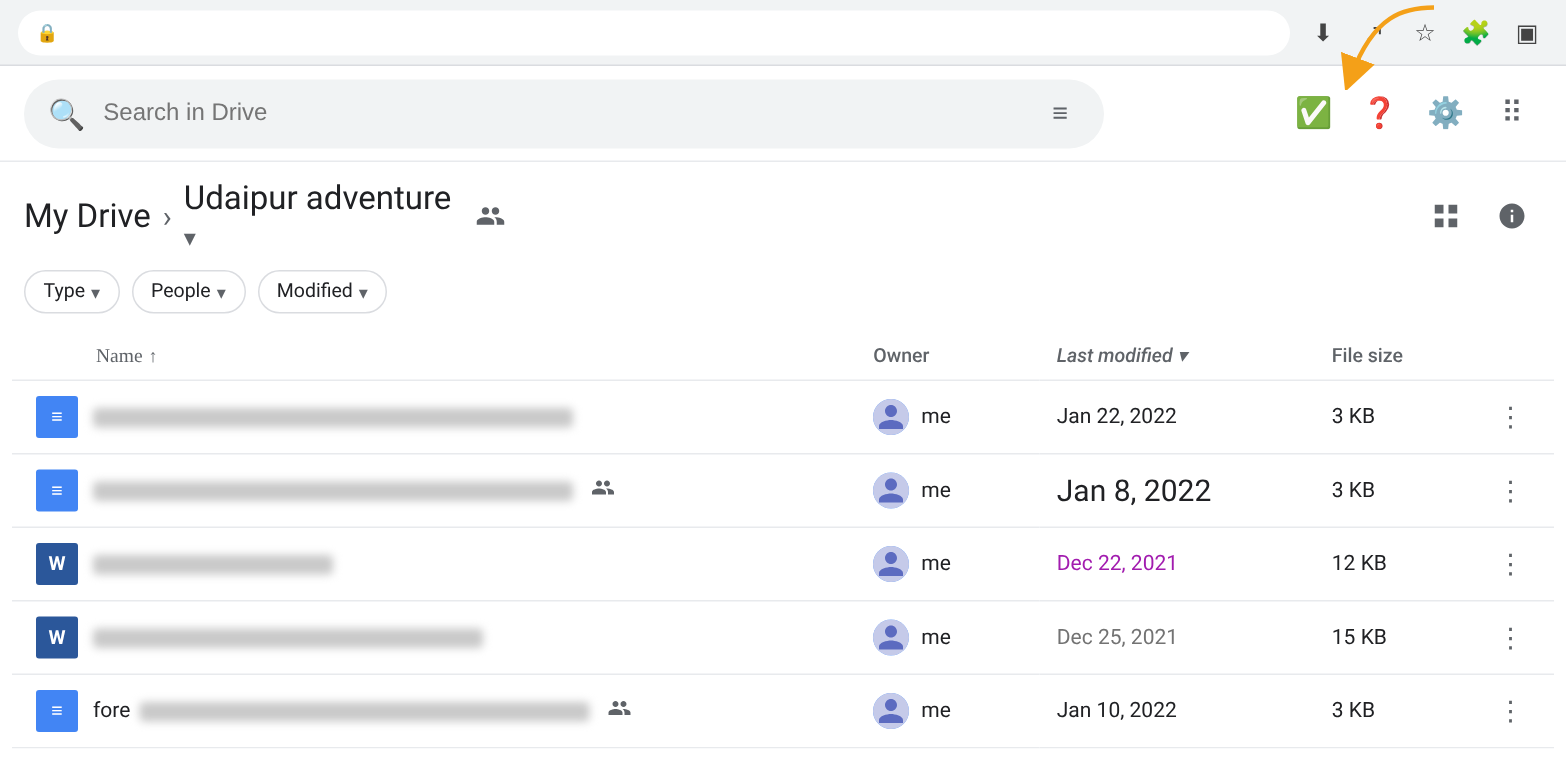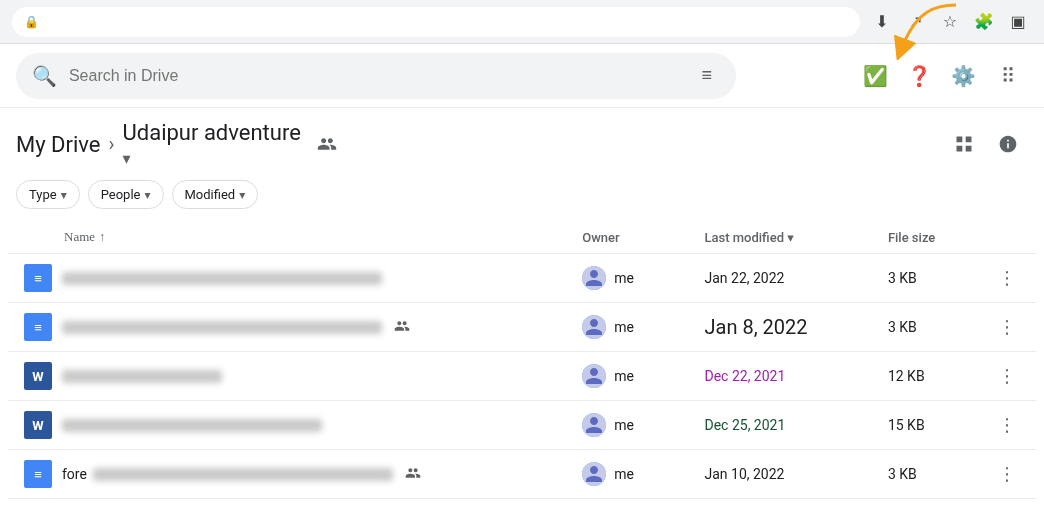--- a/index.html
+++ b/index.html
@@ -205,21 +205,21 @@
       <tr>
         <th class="name-col" style="width:55%;">
           <div class="name-col-header">
             <span>Name</span>
             <span class="sort-up">↑</span>
           </div>
         </th>
         <th style="width:12%;">
           <span>Owner</span>
         </th>
-        <th style="width:18%;">
+        <th style="width:18%;font-style:italic;">
           <span>Last modified</span>
           <span>▾</span>
         </th>
         <th style="width:10%;">
           <span>File size</span>
         </th>
         <th style="width:5%;"></th>
       </tr>
     </thead>
     <tbody id="file-rows">
@@ -303,21 +303,21 @@
     <div style="display:flex;align-items:center;gap:8px;">
       <div style="width:24px;height:24px;border-radius:50%;background:#7baaf7;display:flex;align-items:center;justify-content:center;flex-shrink:0;overflow:hidden;">
         <svg width="24" height="24" viewBox="0 0 24 24" fill="#4285f4">
                   <circle cx="12" cy="12" r="12" fill="#c5cae9"></circle>
                   <path d="M12 12c2.21 0 4-1.79 4-4s-1.79-4-4-4-4 1.79-4 4 1.79 4 4 4zm0 2c-2.67 0-8 1.34-8 4v2h16v-2c0-2.66-5.33-4-8-4z" fill="#5c6bc0"></path>
                 </svg>
       </div>
       <span style="font-size:14px;">me</span>
     </div>
           </td>
-          <td style="font-size: 14px; color: #14532d;">Dec 25, 2021</td>
+          <td style="font-size: 14px; color: #737373;">Dec 25, 2021</td>
           <td style="font-size: 14px; color: rgb(32, 33, 36);">15 KB</td>
           <td style="text-align: right;"><button class="more-btn">⋮</button></td>
         </tr>
         <tr>
           <td style="display: flex; align-items: center; gap: 10px; padding: 10px 12px 10px 16px;">
             <div class="file-icon" style="background: rgb(66, 133, 244); color: rgb(255, 255, 255); width: 28px; height: 28px; border-radius: 2px; display: flex; align-items: center; justify-content: center; font-size: 13px; font-weight: bold; flex-shrink: 0;">≡</div>
             <span style="display: inline-flex; align-items: center; gap: 6px;">
               <span style="color: rgb(32, 33, 36); font-size: 14px;">fore</span>
               <span style="display: inline-block; background: rgb(201, 201, 201); border-radius: 3px; height: 13px; width: 300px; vertical-align: middle; filter: blur(3px);"></span>
               <span style="margin-left: 6px;"><svg width="16" height="16" viewBox="0 0 24 24" fill="#5f6368">

